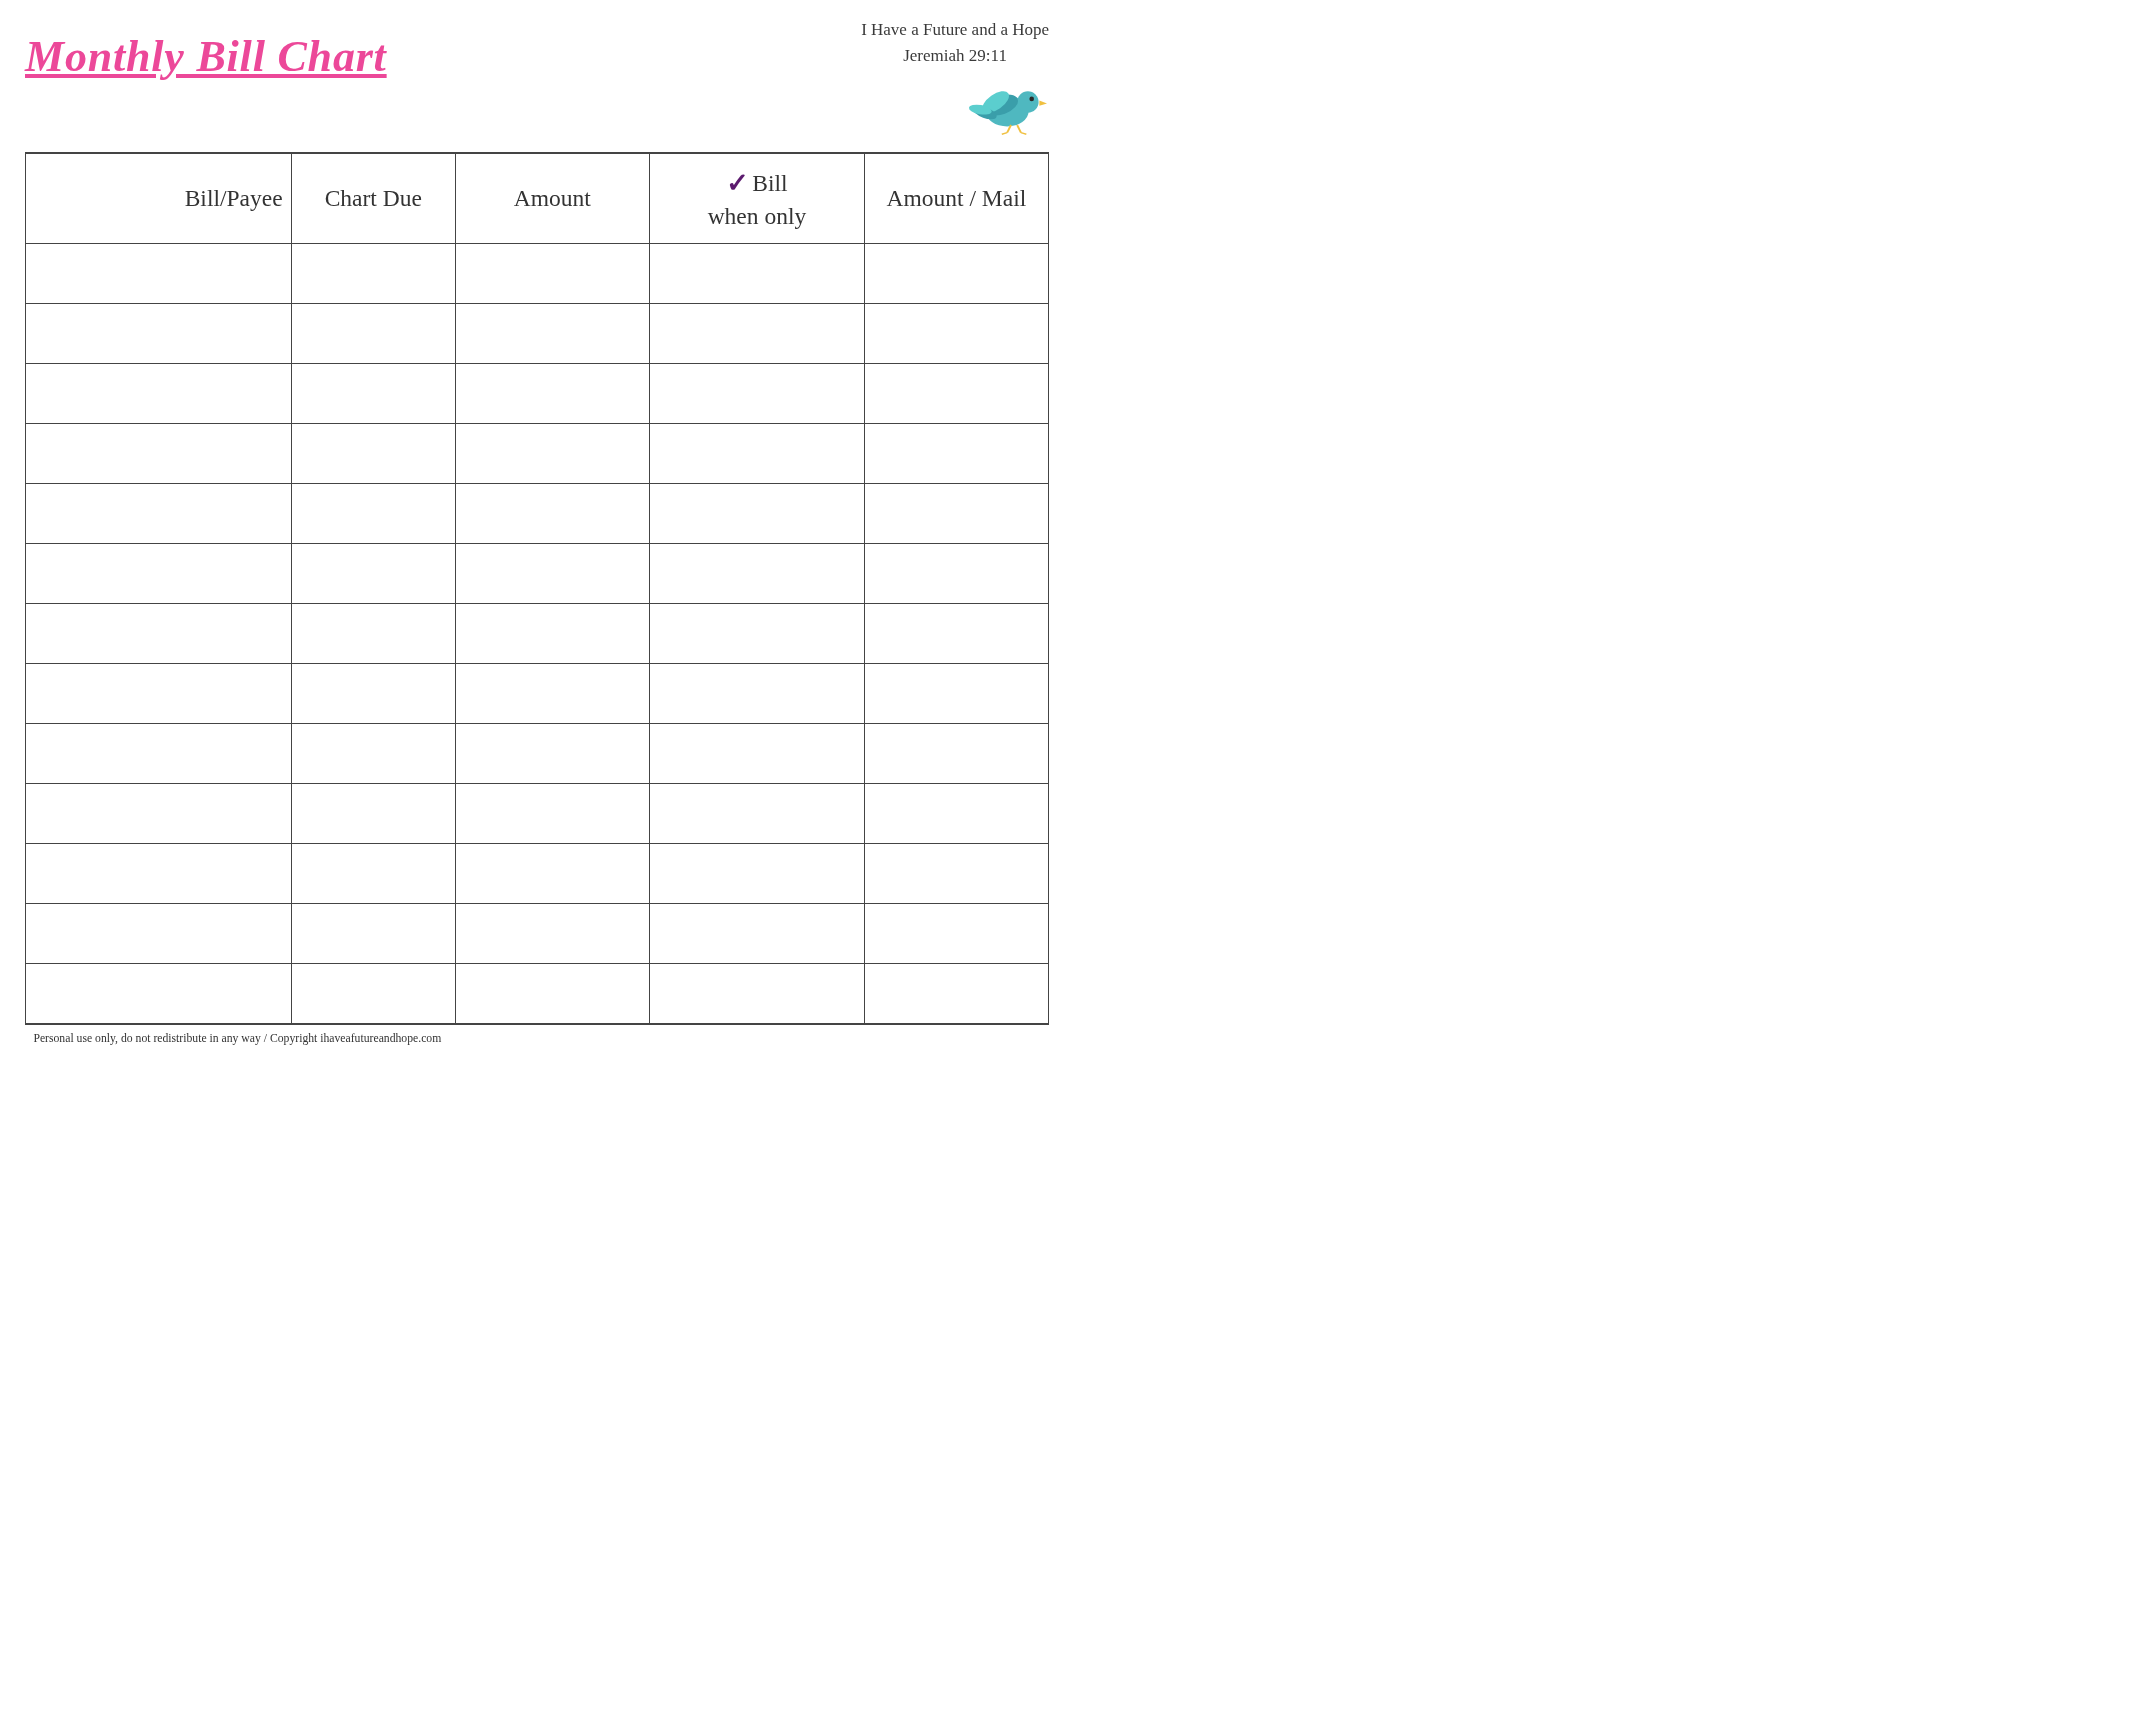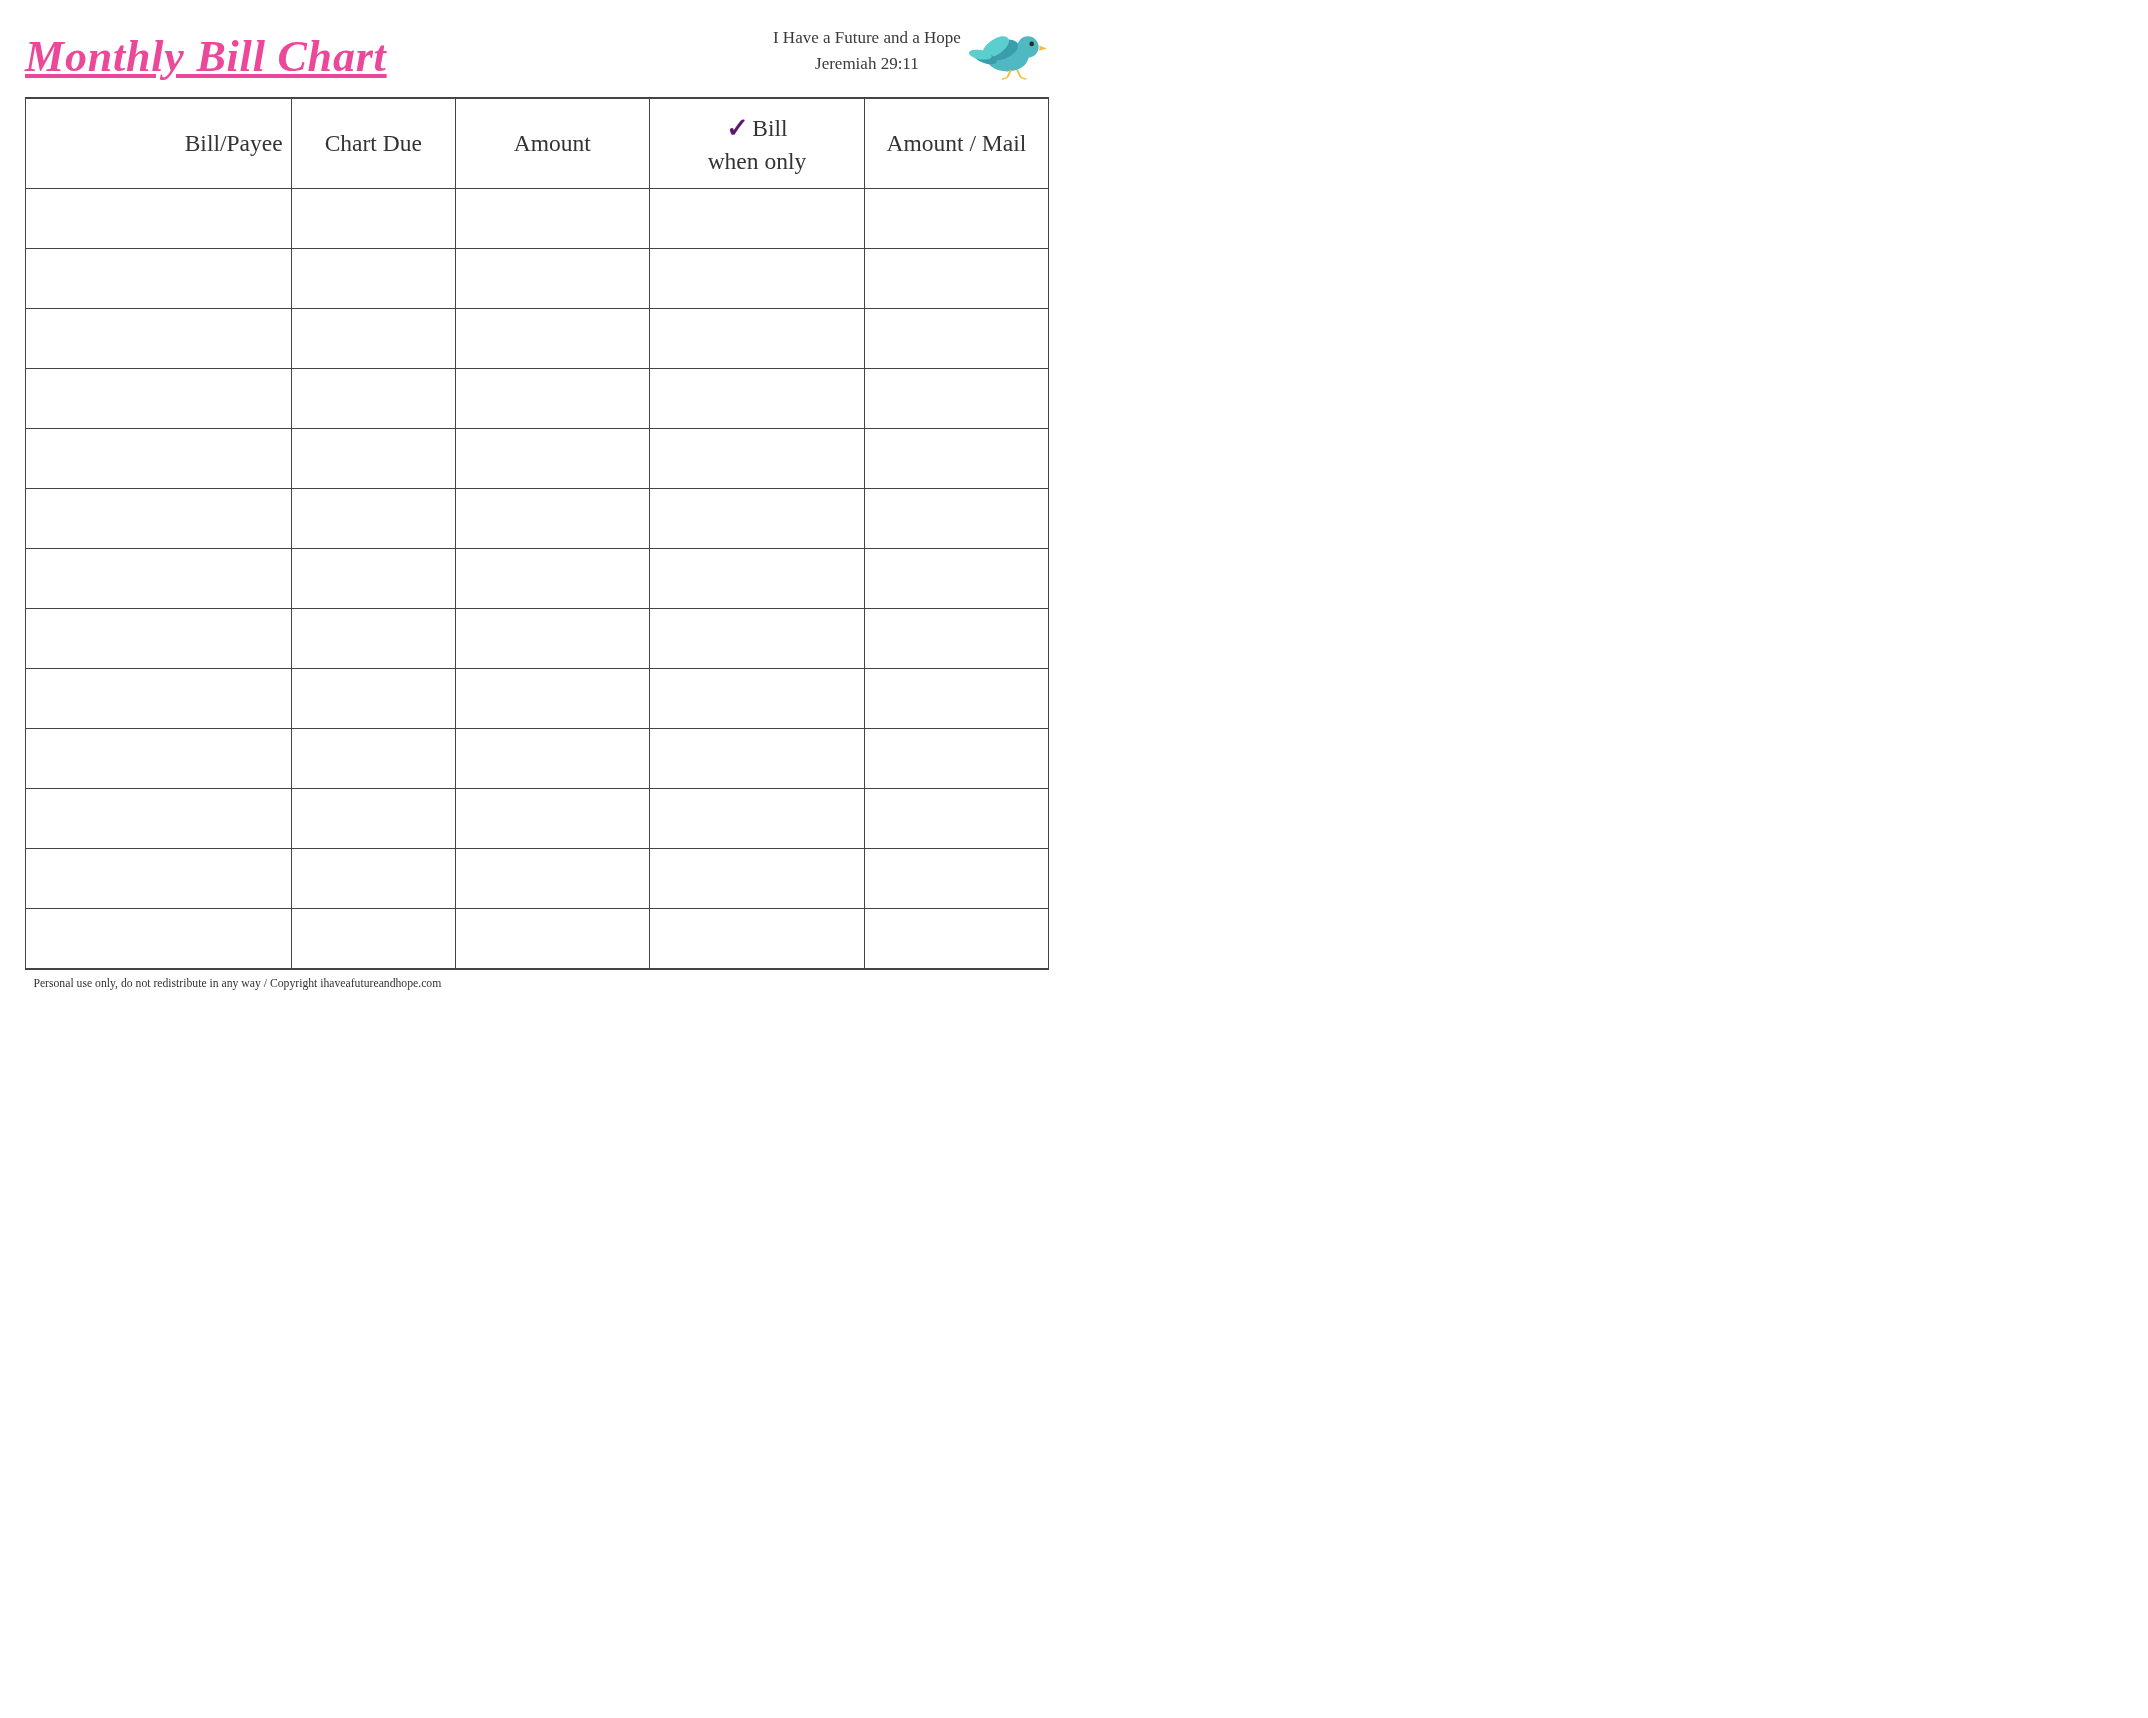--- a/index.html
+++ b/index.html
@@ -46,22 +46,22 @@
       font-weight: bold;
       color: #ec4899;
       text-decoration: underline;
       letter-spacing: 0.8px;
       line-height: 1.1;
       margin-top: 16px;
     }
 
     .header-right {
       display: flex;
-      flex-direction: row;
-      align-items: center;
+      flex-direction: column;
+      align-items: flex-end;
       gap: 4.2px;
     }
 
     .scripture-text {
       text-align: center;
       font-size: 17px;
       color: #3a3a3a;
       font-family: Georgia, serif;
       line-height: 1.5;
     }

